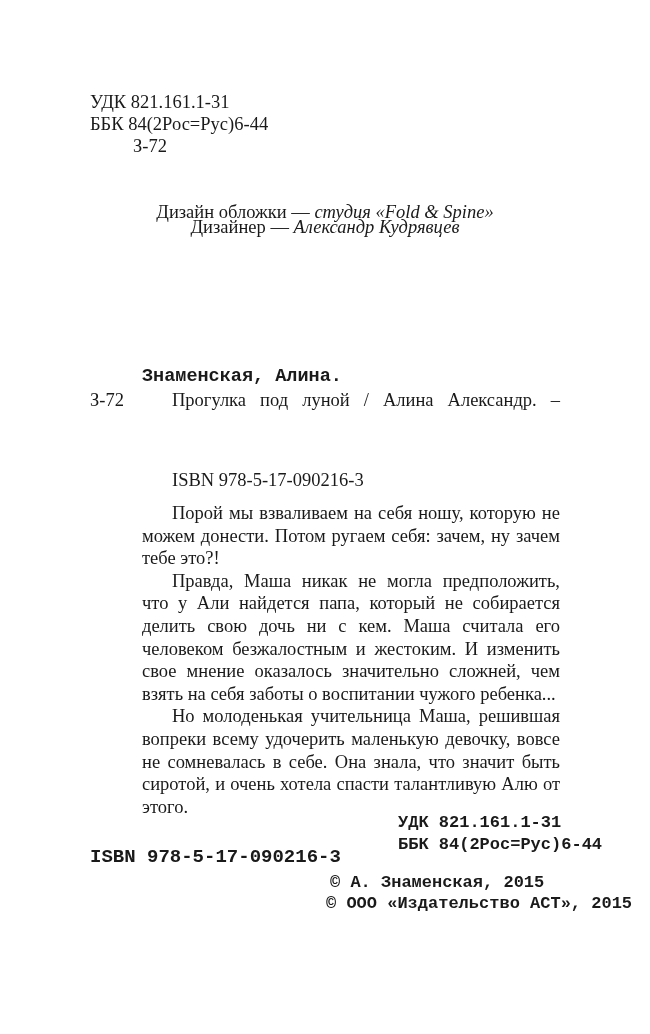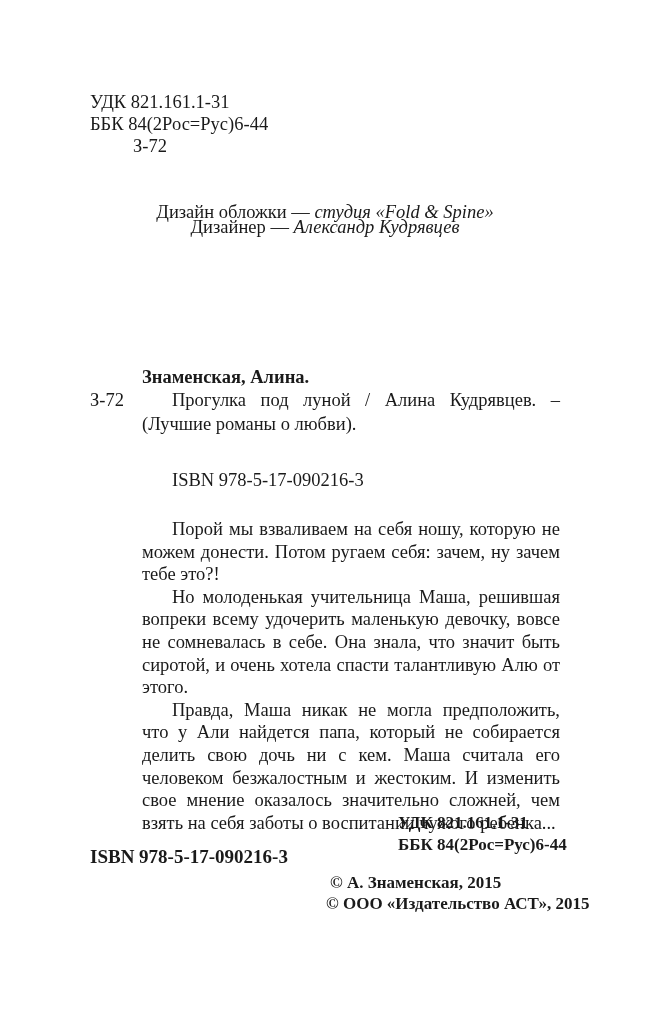--- a/index.html
+++ b/index.html
@@ -10,21 +10,21 @@
   body {
     width: 650px;
     height: 1034px;
     position: relative;
     overflow: hidden;
     font-family: "Liberation Serif", "DejaVu Serif", serif;
     color: #1a1a1a;
   }
   .abs { position: absolute; white-space: nowrap; }
   .t18 { font-size: 18.5px; line-height: 22px; }
-  .bold { font-weight: bold; }
+  .bold { font-weight: bold; font-family: Liberation Mono, monospace; }
   .ital { font-style: italic; }
   .center-block {
     position: absolute;
     left: 0;
     width: 650px;
     text-align: center;
     font-size: 18.5px;
     line-height: 23px;
   }
   .biblio {
@@ -37,21 +37,20 @@
     text-align-last: justify;
   }
   .biblio .last { text-align-last: left; }
   .annot {
     position: absolute;
     left: 142px;
     top: 502px;
     width: 418px;
     font-size: 18.5px;
     line-height: 22.6px;
-    margin-top: 16px;
   }
   .annot p {
     margin: 0;
     text-indent: 30px;
     text-align: justify;
   }
 </style>
 </head>
 <body>
 
@@ -63,29 +62,28 @@
   <span>Дизайн обложки — </span><span class="ital">студия «Fold &amp; Spine»</span>
 </div>
 <div class="center-block" style="top:216px;">
   <span>Дизайнер — </span><span class="ital">Александр Кудрявцев</span>
 </div>
 
 <div class="abs t18 bold" style="left:142px; top:366px;">Знаменская, Алина.</div>
 <div class="abs t18" style="left:90px; top:389px;">З-72</div>
 
 <div class="biblio" style="top:388px;">
-  <div style="text-indent:30px;">Прогулка под луной / Алина Кудрявцев. –</div>
-  <div class="last">(Лучшие романы о любви).</div>
+  <div style="text-indent:30px;">Прогулка под луной / Алина Александр. –</div>
 </div>
 
 <div class="abs t18" style="left:172px; top:469px;">ISBN 978-5-17-090216-3</div>
 
 <div class="annot">
   <p>Порой мы взваливаем на себя ношу, которую не можем донести. Потом ругаем себя: зачем, ну зачем тебе это?!</p>
+  <p>Правда, Маша никак не могла предположить, что у Али найдется папа, который не собирается делить свою дочь ни с кем. Маша считала его человеком безжалостным и жестоким. И изменить свое мнение оказалось значительно сложней, чем взять на себя заботы о воспитании чужого ребенка...</p>
   <p>Но молоденькая учительница Маша, решившая вопреки всему удочерить маленькую девочку, вовсе не сомневалась в себе. Она знала, что значит быть сиротой, и очень хотела спасти талантливую Алю от этого.</p>
-  <p>Правда, Маша никак не могла предположить, что у Али найдется папа, который не собирается делить свою дочь ни с кем. Маша считала его человеком безжалостным и жестоким. И изменить свое мнение оказалось значительно сложней, чем взять на себя заботы о воспитании чужого ребенка...</p>
 </div>
 
 <div class="abs t18 bold" style="left:398px; top:812px; font-size:17px;">УДК 821.161.1-31</div>
 <div class="abs t18 bold" style="left:398px; top:834px; font-size:17px;">ББК 84(2Рос=Рус)6-44</div>
 <div class="abs t18 bold" style="left:90px; top:846px; font-size:19px;">ISBN 978-5-17-090216-3</div>
 <div class="abs t18 bold" style="left:330px; top:872px; font-size:17px;">© А. Знаменская, 2015</div>
 <div class="abs t18 bold" style="left:326px; top:893px; font-size:17px;">© ООО «Издательство АСТ», 2015</div>
 
 </body></html>

